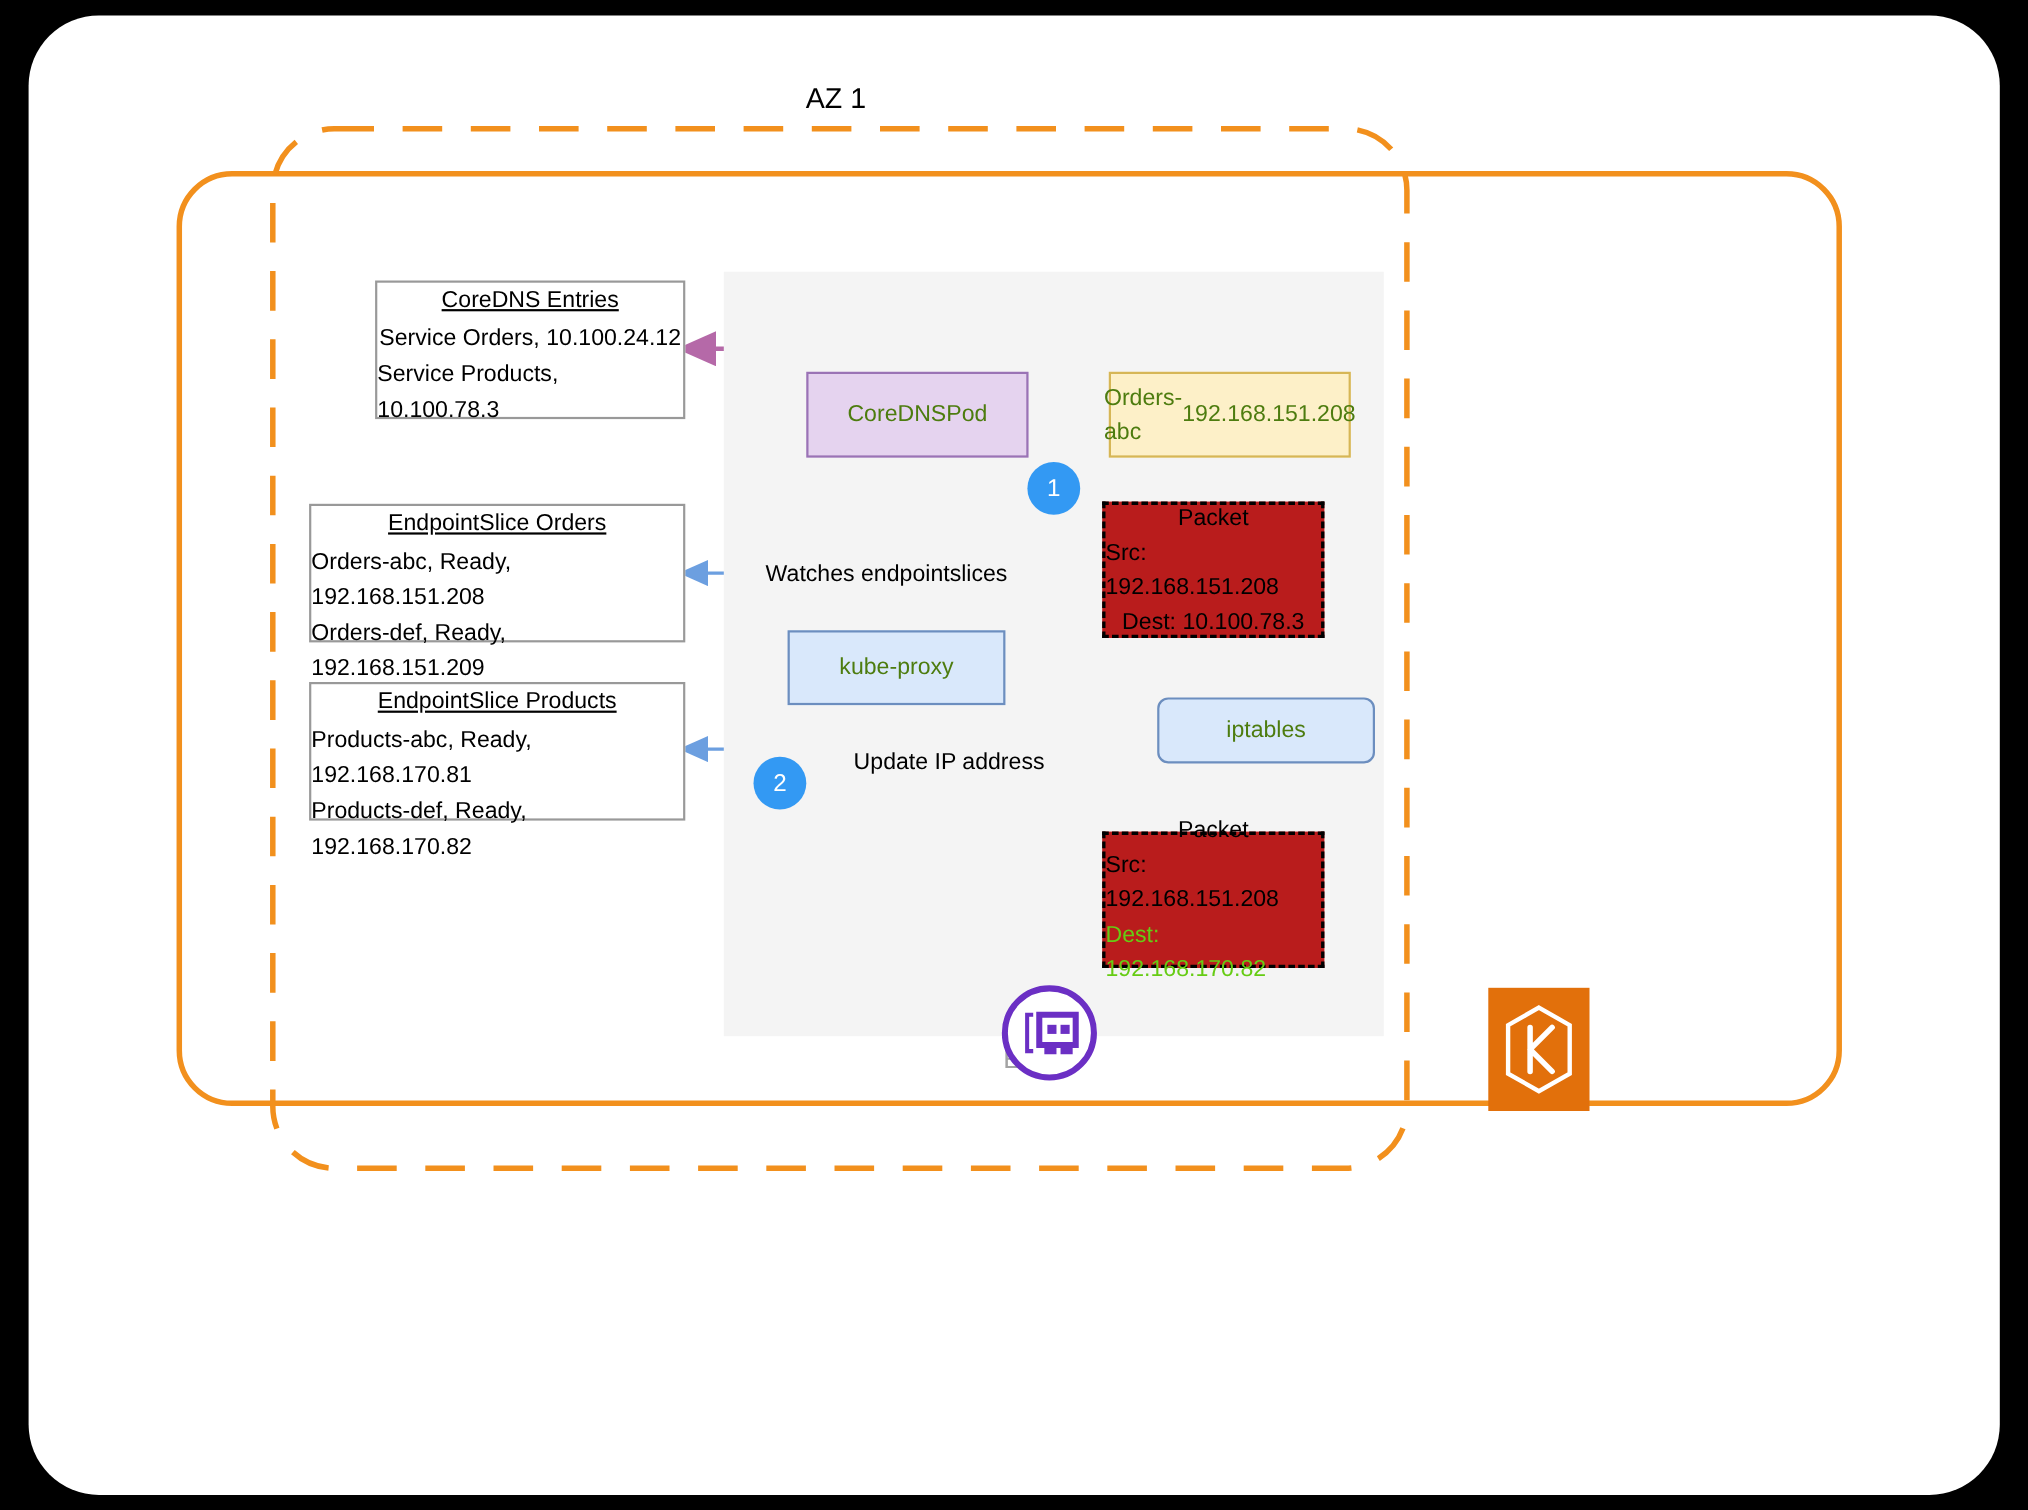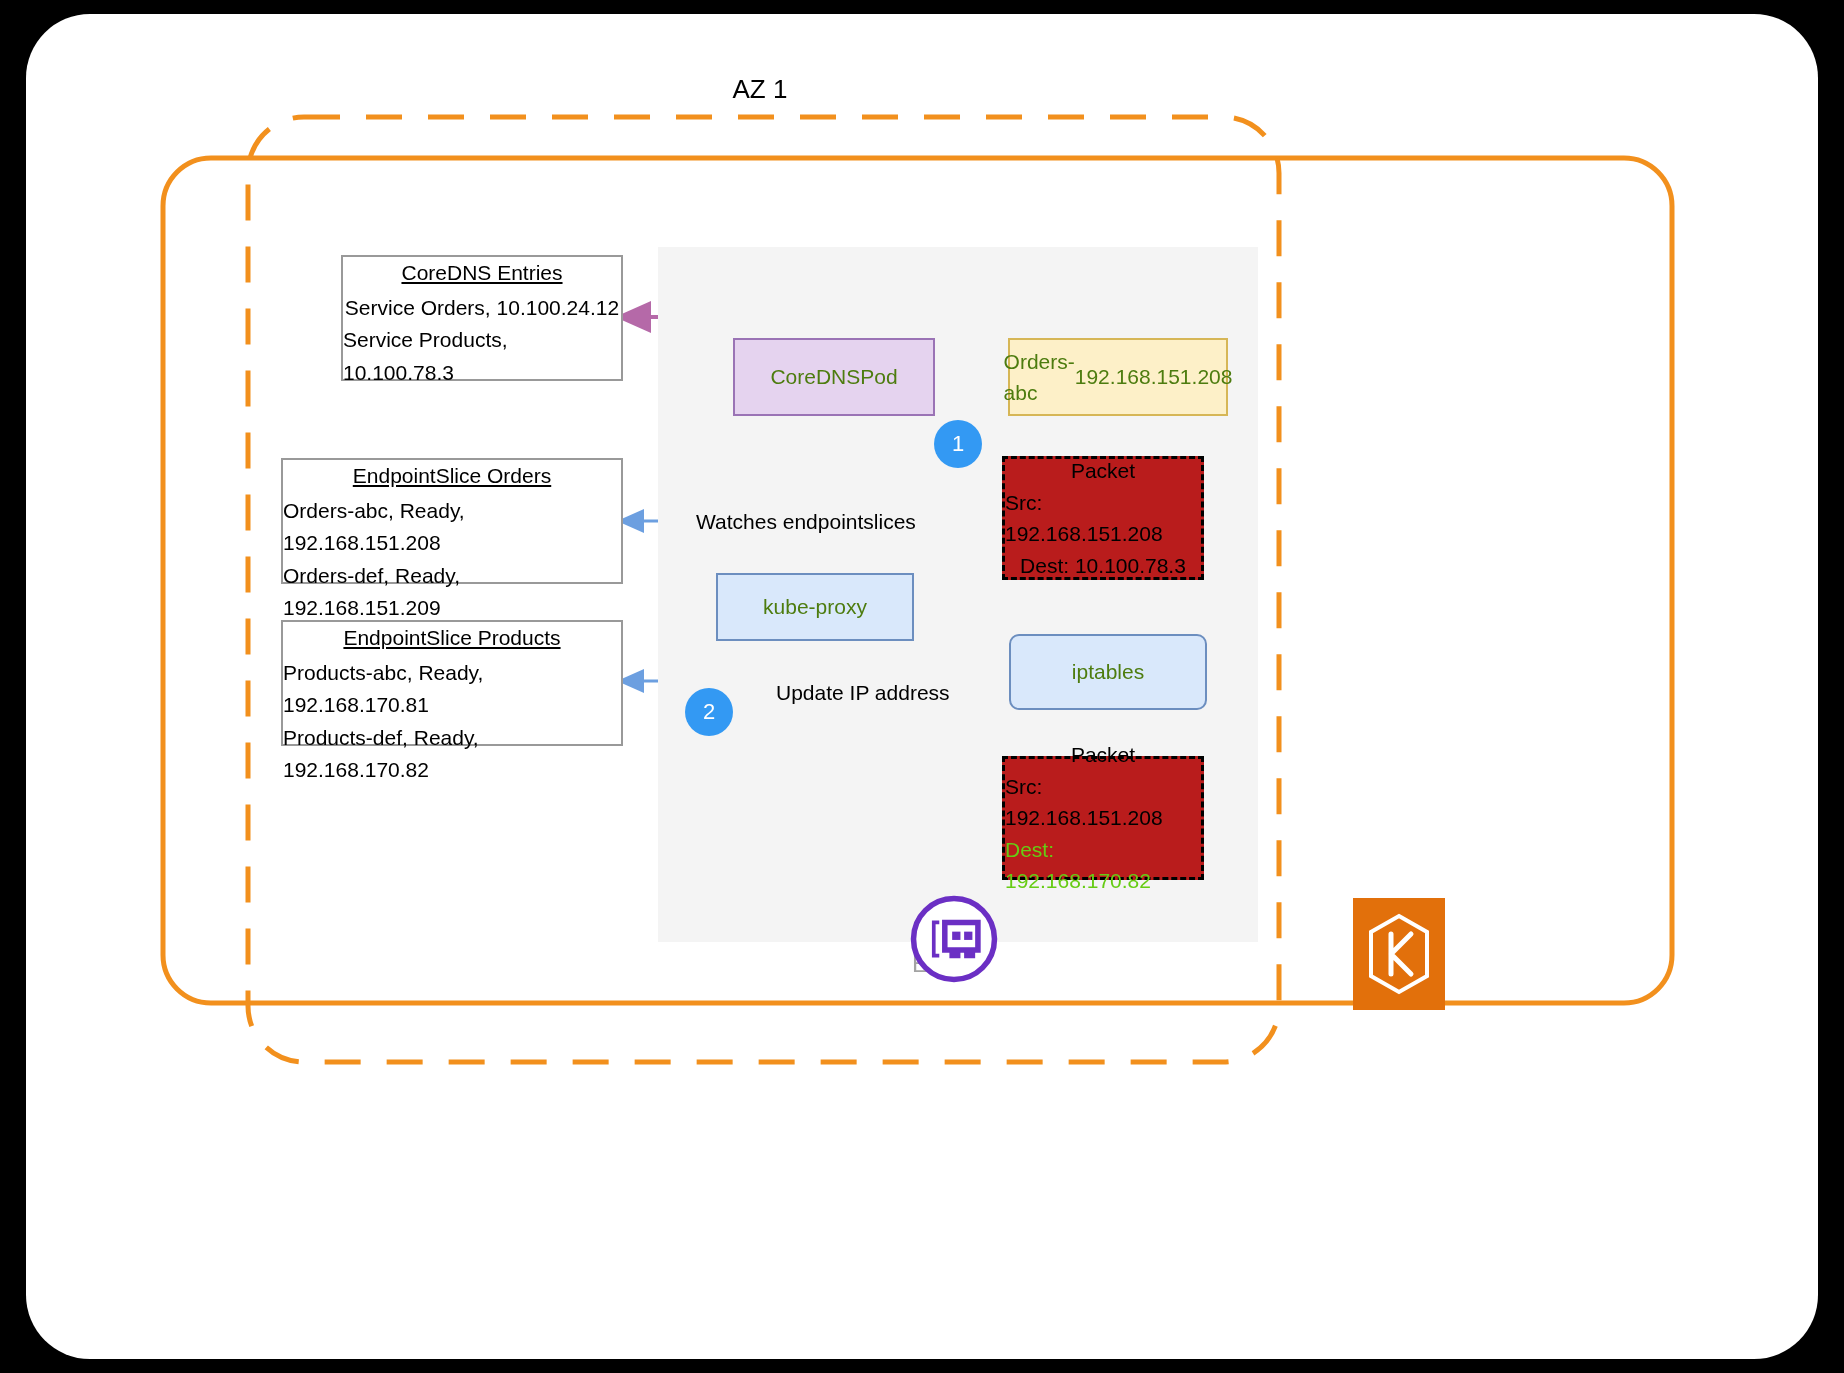--- a/index.html
+++ b/index.html
@@ -229,21 +229,21 @@
     <div>Orders-abc</div>
     <div>192.168.151.208</div>
   </div>
 
   <div class="packet-box" style="left:1002px; top:456px; width:202px; height:124px;">
     <div>Packet</div>
     <div>Src: 192.168.151.208</div>
     <div>Dest: 10.100.78.3</div>
   </div>
 
-  <div class="node-box blue-box" style="left:1009px; top:634px; width:198px; height:76px; border-radius:10px;text-align:center;">
+  <div class="node-box blue-box" style="left:1052px; top:634px; width:198px; height:60px; border-radius:10px;text-align:center;">
     <div>iptables</div>
   </div>
 
   <div class="node-box blue-box" style="left:716px; top:573px; width:198px; height:68px;">
     <div>kube-proxy</div>
   </div>
 
   <div class="packet-box" style="left:1002px; top:756px; width:202px; height:124px;">
     <div>Packet</div>
     <div>Src: 192.168.151.208</div>

